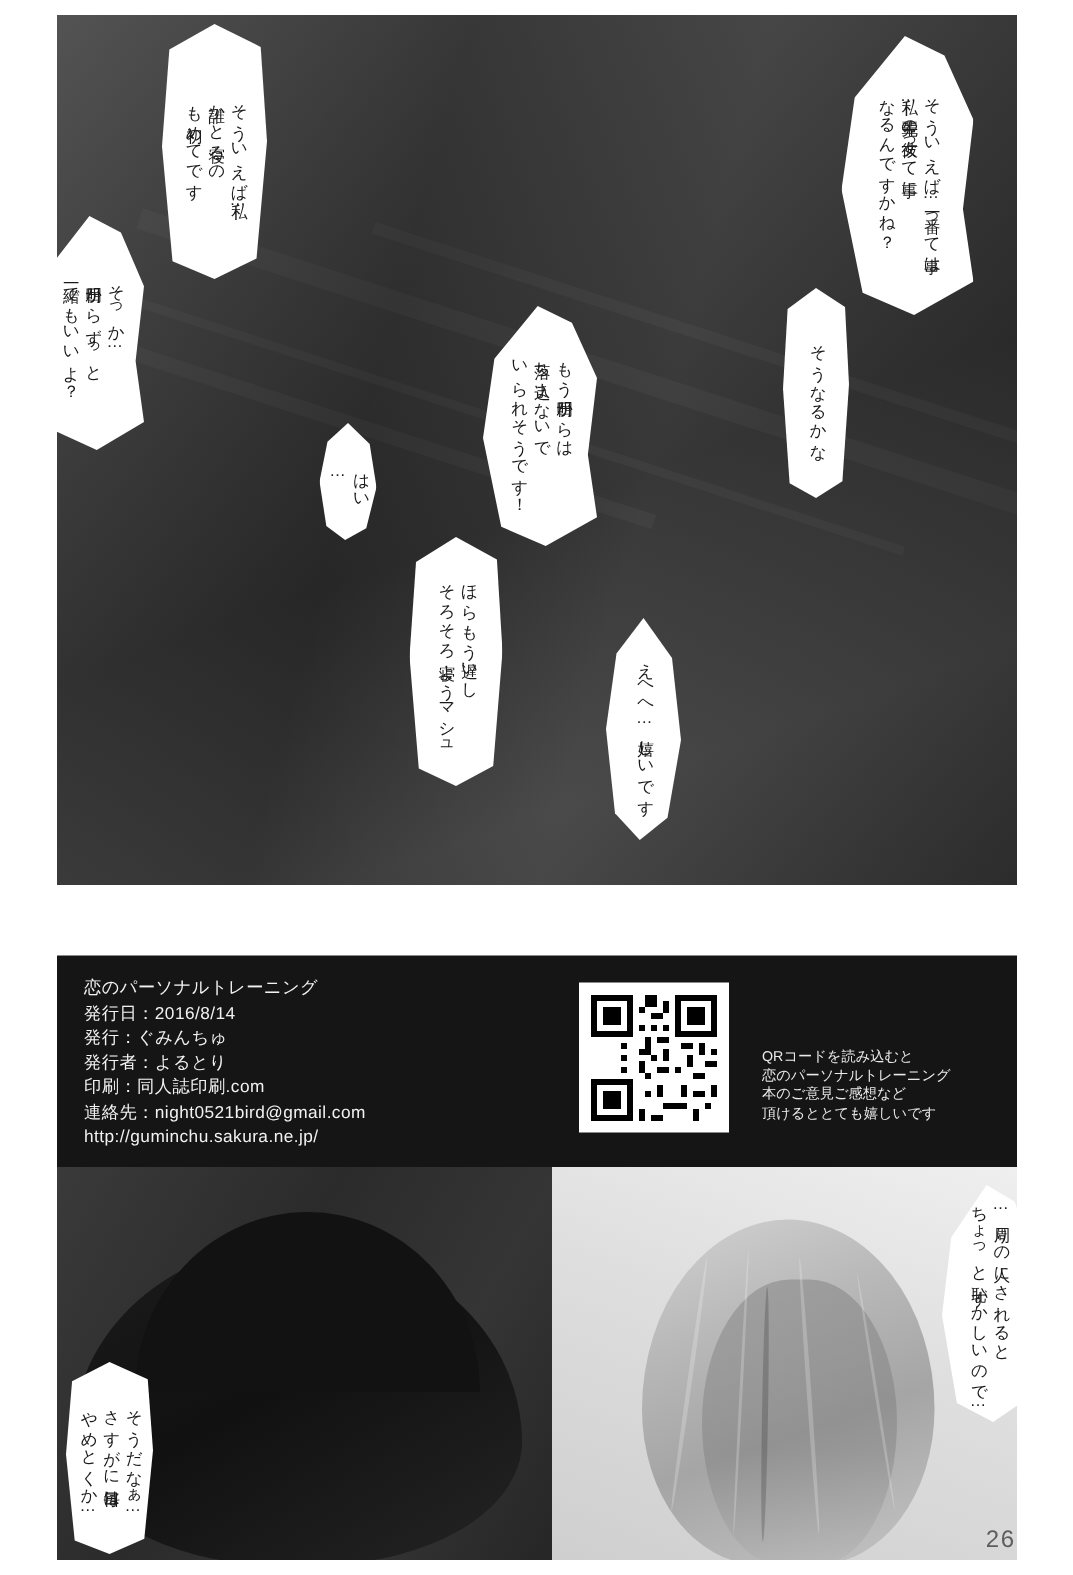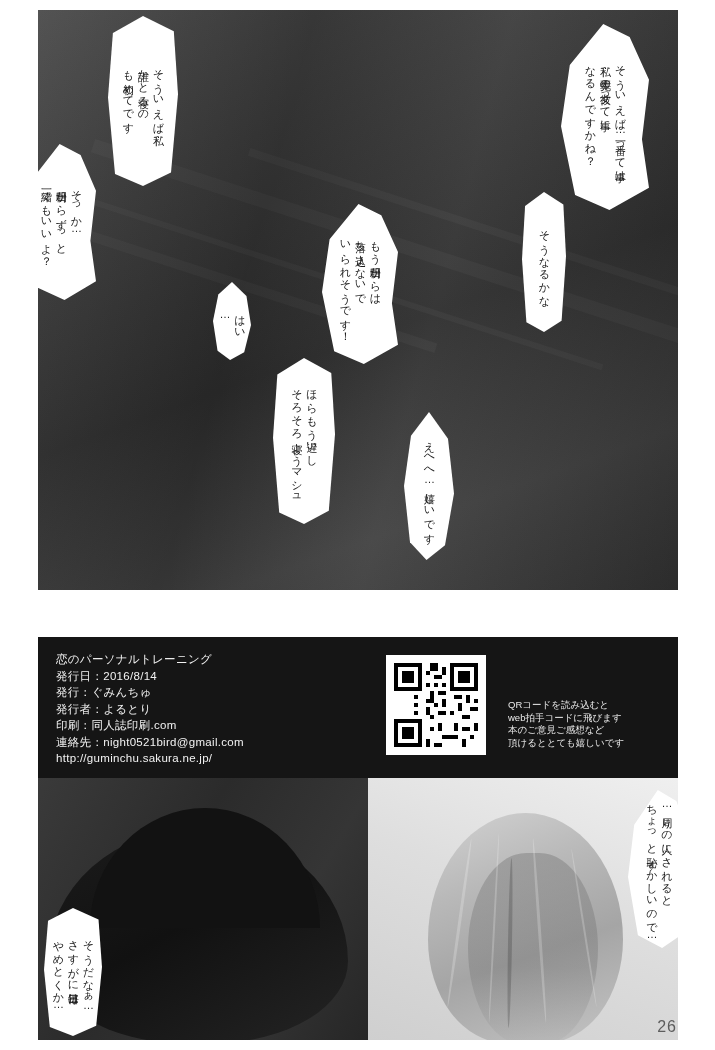--- a/index.html
+++ b/index.html
@@ -307,21 +307,21 @@
             <rect x="12" y="16" width="1" height="2"></rect>
           <rect x="10" y="17" width="1" height="1"></rect>
             <rect x="13" y="19" width="2" height="1"></rect>
           <rect x="9" y="20" width="1" height="2"></rect>
             <rect x="11" y="21" width="2" height="1"></rect>
         </g>
       </svg>
     </div>
 
     <div class="qr-caption">QRコードを読み込むと
-web拍手コードに飛びます
+恋のパーソナルトレーニング
 本のご意見ご感想など
 頂けるととても嬉しいです</div>
   </div>
 
   <div class="panel-bottom">
     <div class="bg-left"></div>
     <div class="bg-right"></div>
     <div class="hair-left"></div>
     <div class="hair-left-2"></div>
     <div class="hair-right"></div>

